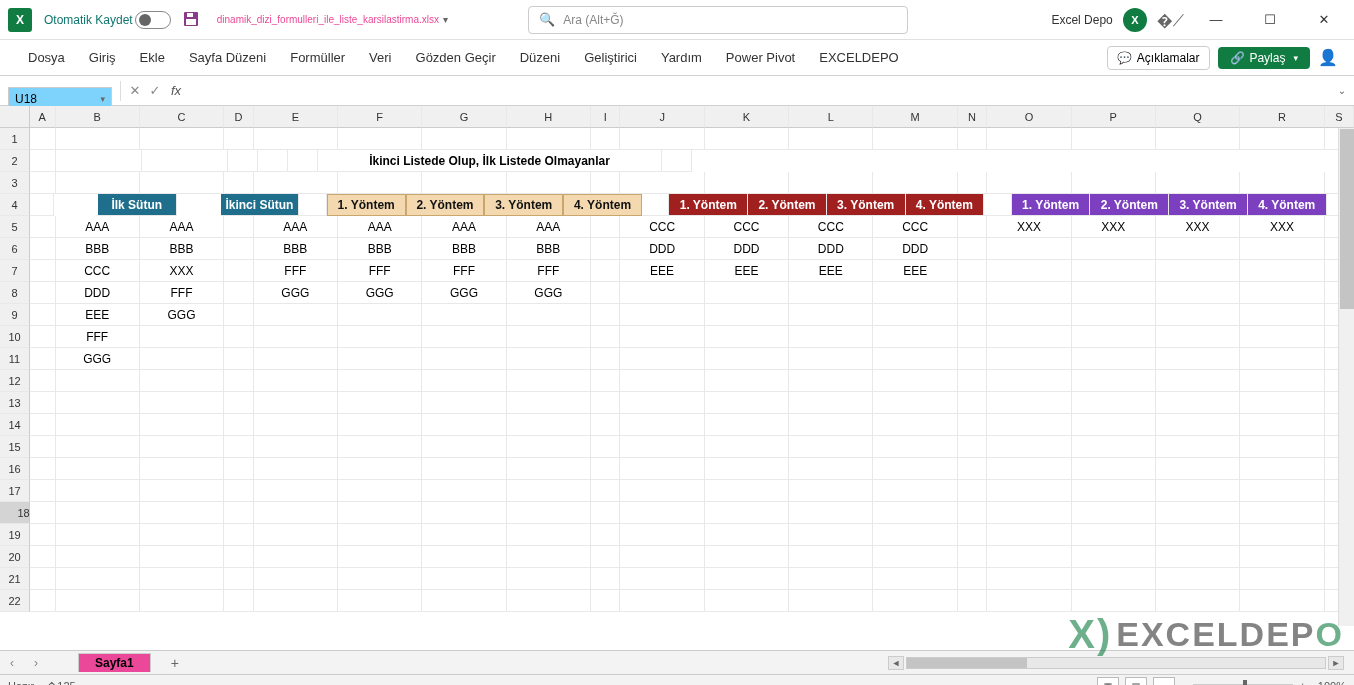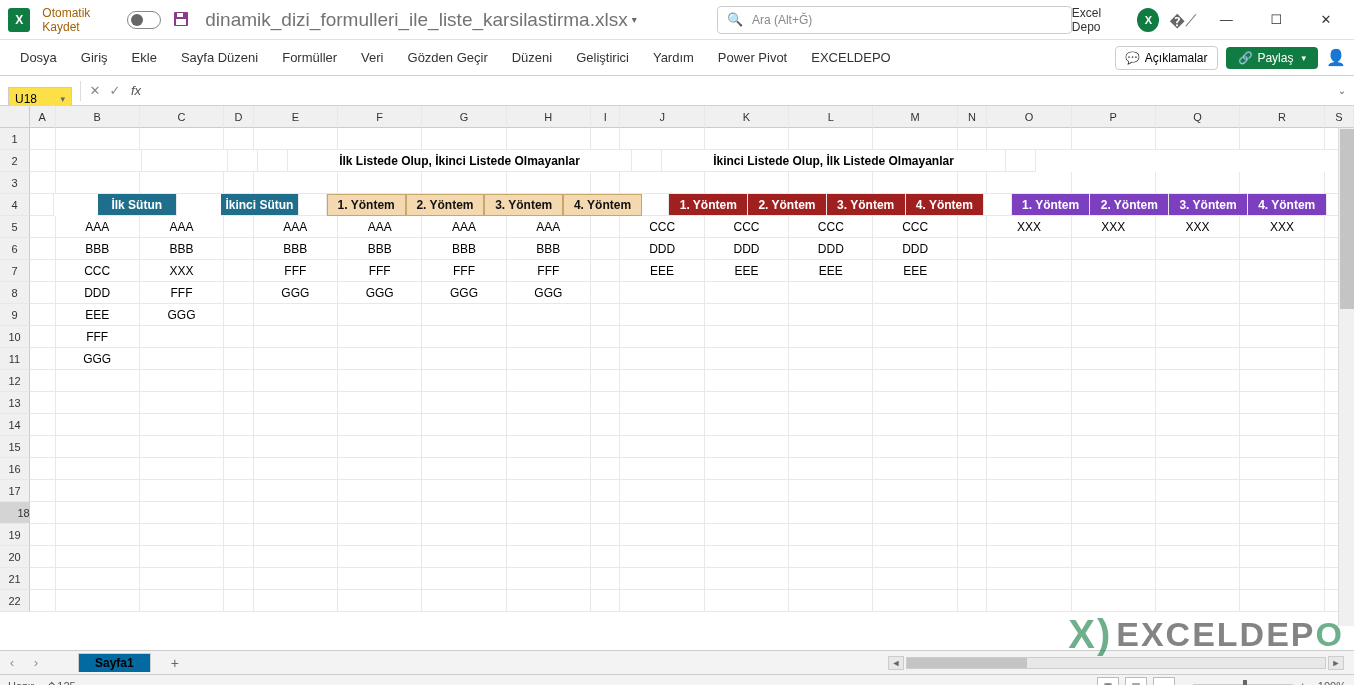--- a/index.html
+++ b/index.html
@@ -1,46 +1,46 @@
 <!DOCTYPE html>
 <html><head>
 <meta charset="utf-8">
 <style>
 * { margin: 0; padding: 0; box-sizing: border-box; font-family: "Segoe UI", Arial, sans-serif; }
 body { background: #f5f5f5; width: 1354px; height: 685px; overflow: hidden; position: relative; }
 
 
 .titlebar { height: 40px; background: #fff; display: flex; align-items: center; padding: 0 8px; border-bottom: 1px solid #e0e0e0; }
 .excel-icon { width: 24px; height: 24px; background: #107c41; color: #fff; display: flex; align-items: center; justify-content: center; font-weight: bold; font-size: 12px; border-radius: 3px; margin-right: 12px; }
-.autosave-label { font-size: 12px; color: #a16207; margin-right: 2px; }
+.autosave-label { font-size: 12px; color: #0f766e; margin-right: 2px; }
 .autosave-toggle { width: 36px; height: 18px; border: 1px solid #888; border-radius: 9px; position: relative; margin-right: 12px; background: #fff; }
 .autosave-toggle::after { content: ""; width: 12px; height: 12px; background: #666; border-radius: 50%; position: absolute; top: 2px; left: 3px; }
 .save-icon { width: 18px; height: 18px; margin-right: 16px; color: #8b3a8b; }
-.filename { font-size: 19px; color: #737373; }
+.filename { font-size: 10px; color: #ec4899; }
 .filename-drop { color: #666; margin-left: 4px; font-size: 10px; }
 .searchbar { margin-left: 80px; height: 28px; width: 380px; border: 1px solid #ccc; border-radius: 4px; display: flex; align-items: center; padding: 0 10px; background: #fff; }
 .searchbar .mag { color: #666; margin-right: 8px; font-size: 13px; }
 .searchbar .ph { color: #888; font-size: 12px; }
 .titlebar-right { margin-left: auto; display: flex; align-items: center; gap: 10px; }
 .user-name { font-size: 12px; color: #333; }
 .user-avatar { width: 24px; height: 24px; border-radius: 50%; background: #107c41; color: #fff; display: flex; align-items: center; justify-content: center; font-size: 11px; font-weight: bold; }
 .win-btn { width: 44px; height: 32px; display: flex; align-items: center; justify-content: center; color: #333; font-size: 13px; }
 
 
-.ribbon { height: 36px; background: #fff; display: flex; align-items: center; padding: 0 8px; border-bottom: 1px solid #d0d0d0; }
+.ribbon { height: 36px; background: #fff; display: flex; align-items: center; padding: 0 16px; border-bottom: 1px solid #d0d0d0; }
 .ribbon-tab { font-size: 13px; color: #333; padding: 6px 12px; cursor: pointer; }
 .ribbon-right { margin-left: auto; display: flex; gap: 8px; align-items: center; }
 .btn-comments { font-size: 12px; padding: 4px 10px; border: 1px solid #ccc; border-radius: 4px; background: #fff; display: flex; align-items: center; gap: 4px; }
 .btn-share { font-size: 12px; padding: 4px 12px; border-radius: 4px; background: #107c41; color: #fff; display: flex; align-items: center; gap: 4px; }
 .btn-share .chev { font-size: 9px; margin-left: 4px; }
 .mode-icon { width: 20px; color: #666; }
 
 
 .fbar { height: 30px; background: #fff; display: flex; align-items: center; border-bottom: 1px solid #d0d0d0; }
-.namebox { width: 64px; height: 24px; border: 1px solid #ccc; margin: 16px 4px 0 8px; display: flex; align-items: center; padding: 0 6px; font-size: 12px; background: #fde047; }
+.namebox { width: 104px; height: 24px; border: 1px solid #ccc; margin: 16px 4px 0 8px; display: flex; align-items: center; padding: 0 6px; font-size: 12px; background: #7dd3fc; }
 .namebox .chev { margin-left: auto; font-size: 9px; color: #666; }
 .fb-sep { width: 1px; height: 20px; background: #ddd; margin: 0 4px; }
 .fb-btn { width: 20px; color: #888; text-align: center; font-size: 13px; }
 .fx-label { font-style: italic; font-size: 13px; color: #555; margin: 0 6px; }
 .formula-input { flex: 1; height: 24px; border: none; font-size: 12px; padding: 0 4px; }
 .fb-expand { width: 24px; color: #666; text-align: center; font-size: 10px; }
 
 
 .grid-container { height: 544px; background: #fff; display: flex; }
 .rowhdr-col { width: 30px; }
@@ -63,21 +63,21 @@
 .hdr-title { font-weight: bold; font-size: 12px; }
 .hdr-blue { background: #1f6e8c; color: #fff; font-weight: bold; margin-left: 44px; }
 .hdr-tan { background: #f4d9b0; color: #111; font-weight: bold; border: 1px solid #c9a66b; }
 .hdr-red { background: #a02020; color: #fff; font-weight: bold; }
 .hdr-purple { background: #7b3fbf; color: #fff; font-weight: bold; }
 .merge { justify-content: center; }
 
 
 .sheetbar { height: 24px; background: #f3f3f3; display: flex; align-items: center; border-top: 1px solid #ccc; font-size: 12px; }
 .sheetbar .nav { width: 24px; text-align: center; color: #888; }
-.sheet-tab { background: #0369a1; border: 1px solid #ccc; border-bottom: none; padding: 2px 16px; font-size: 12px; font-weight: 600; margin-left: 30px; }
+.sheet-tab { background: #ec4899; border: 1px solid #ccc; border-bottom: none; padding: 2px 16px; font-size: 12px; font-weight: 600; margin-left: 30px; }
 .sheet-add { margin-left: 20px; color: #666; font-size: 14px; }
 .sheetbar-scroll { margin-left: auto; display: flex; align-items: center; gap: 2px; margin-right: 10px; }
 .sb-track { width: 420px; height: 12px; background: #e8e8e8; border: 1px solid #ccc; position: relative; }
 .sb-thumb { position: absolute; left: 0; top: 0; height: 10px; width: 120px; background: #c4c4c4; }
 .sb-btn { width: 16px; height: 14px; background: #e8e8e8; border: 1px solid #ccc; font-size: 9px; color: #666; display: flex; align-items: center; justify-content: center; }
 
 
 .statusbar { height: 22px; background: #f3f3f3; display: flex; align-items: center; border-top: 1px solid #ccc; font-size: 11px; color: #555; padding: 0 8px; }
 .statusbar .right { margin-left: auto; display: flex; align-items: center; gap: 6px; }
 .view-btn { width: 22px; height: 18px; border: 1px solid #bbb; background: #fff; font-size: 9px; display: flex; align-items: center; justify-content: center; }
@@ -233,21 +233,20 @@
         <div class="cell cR"></div>
         <div class="cell cS"></div>
       </div>
 
     <div class="datarow">
       <div class="cell cA"></div>
         <div class="cell cB"></div>
         <div class="cell cC"></div>
         <div class="cell cD"></div>
       <div class="cell cI"></div>
-      <div class="cell hdr-title merge" style="width:344px;">İlk Listede Olup, İkinci Listede Olmayanlar</div>
       <div class="cell cN"></div>
       <div class="cell hdr-title merge" style="width:344px;">İkinci Listede Olup, İlk Listede Olmayanlar</div>
       <div class="cell cS"></div>
     </div>
 
     <div class="datarow">
         <div class="cell cA"></div>
         <div class="cell cB"></div>
         <div class="cell cC"></div>
         <div class="cell cD"></div>

